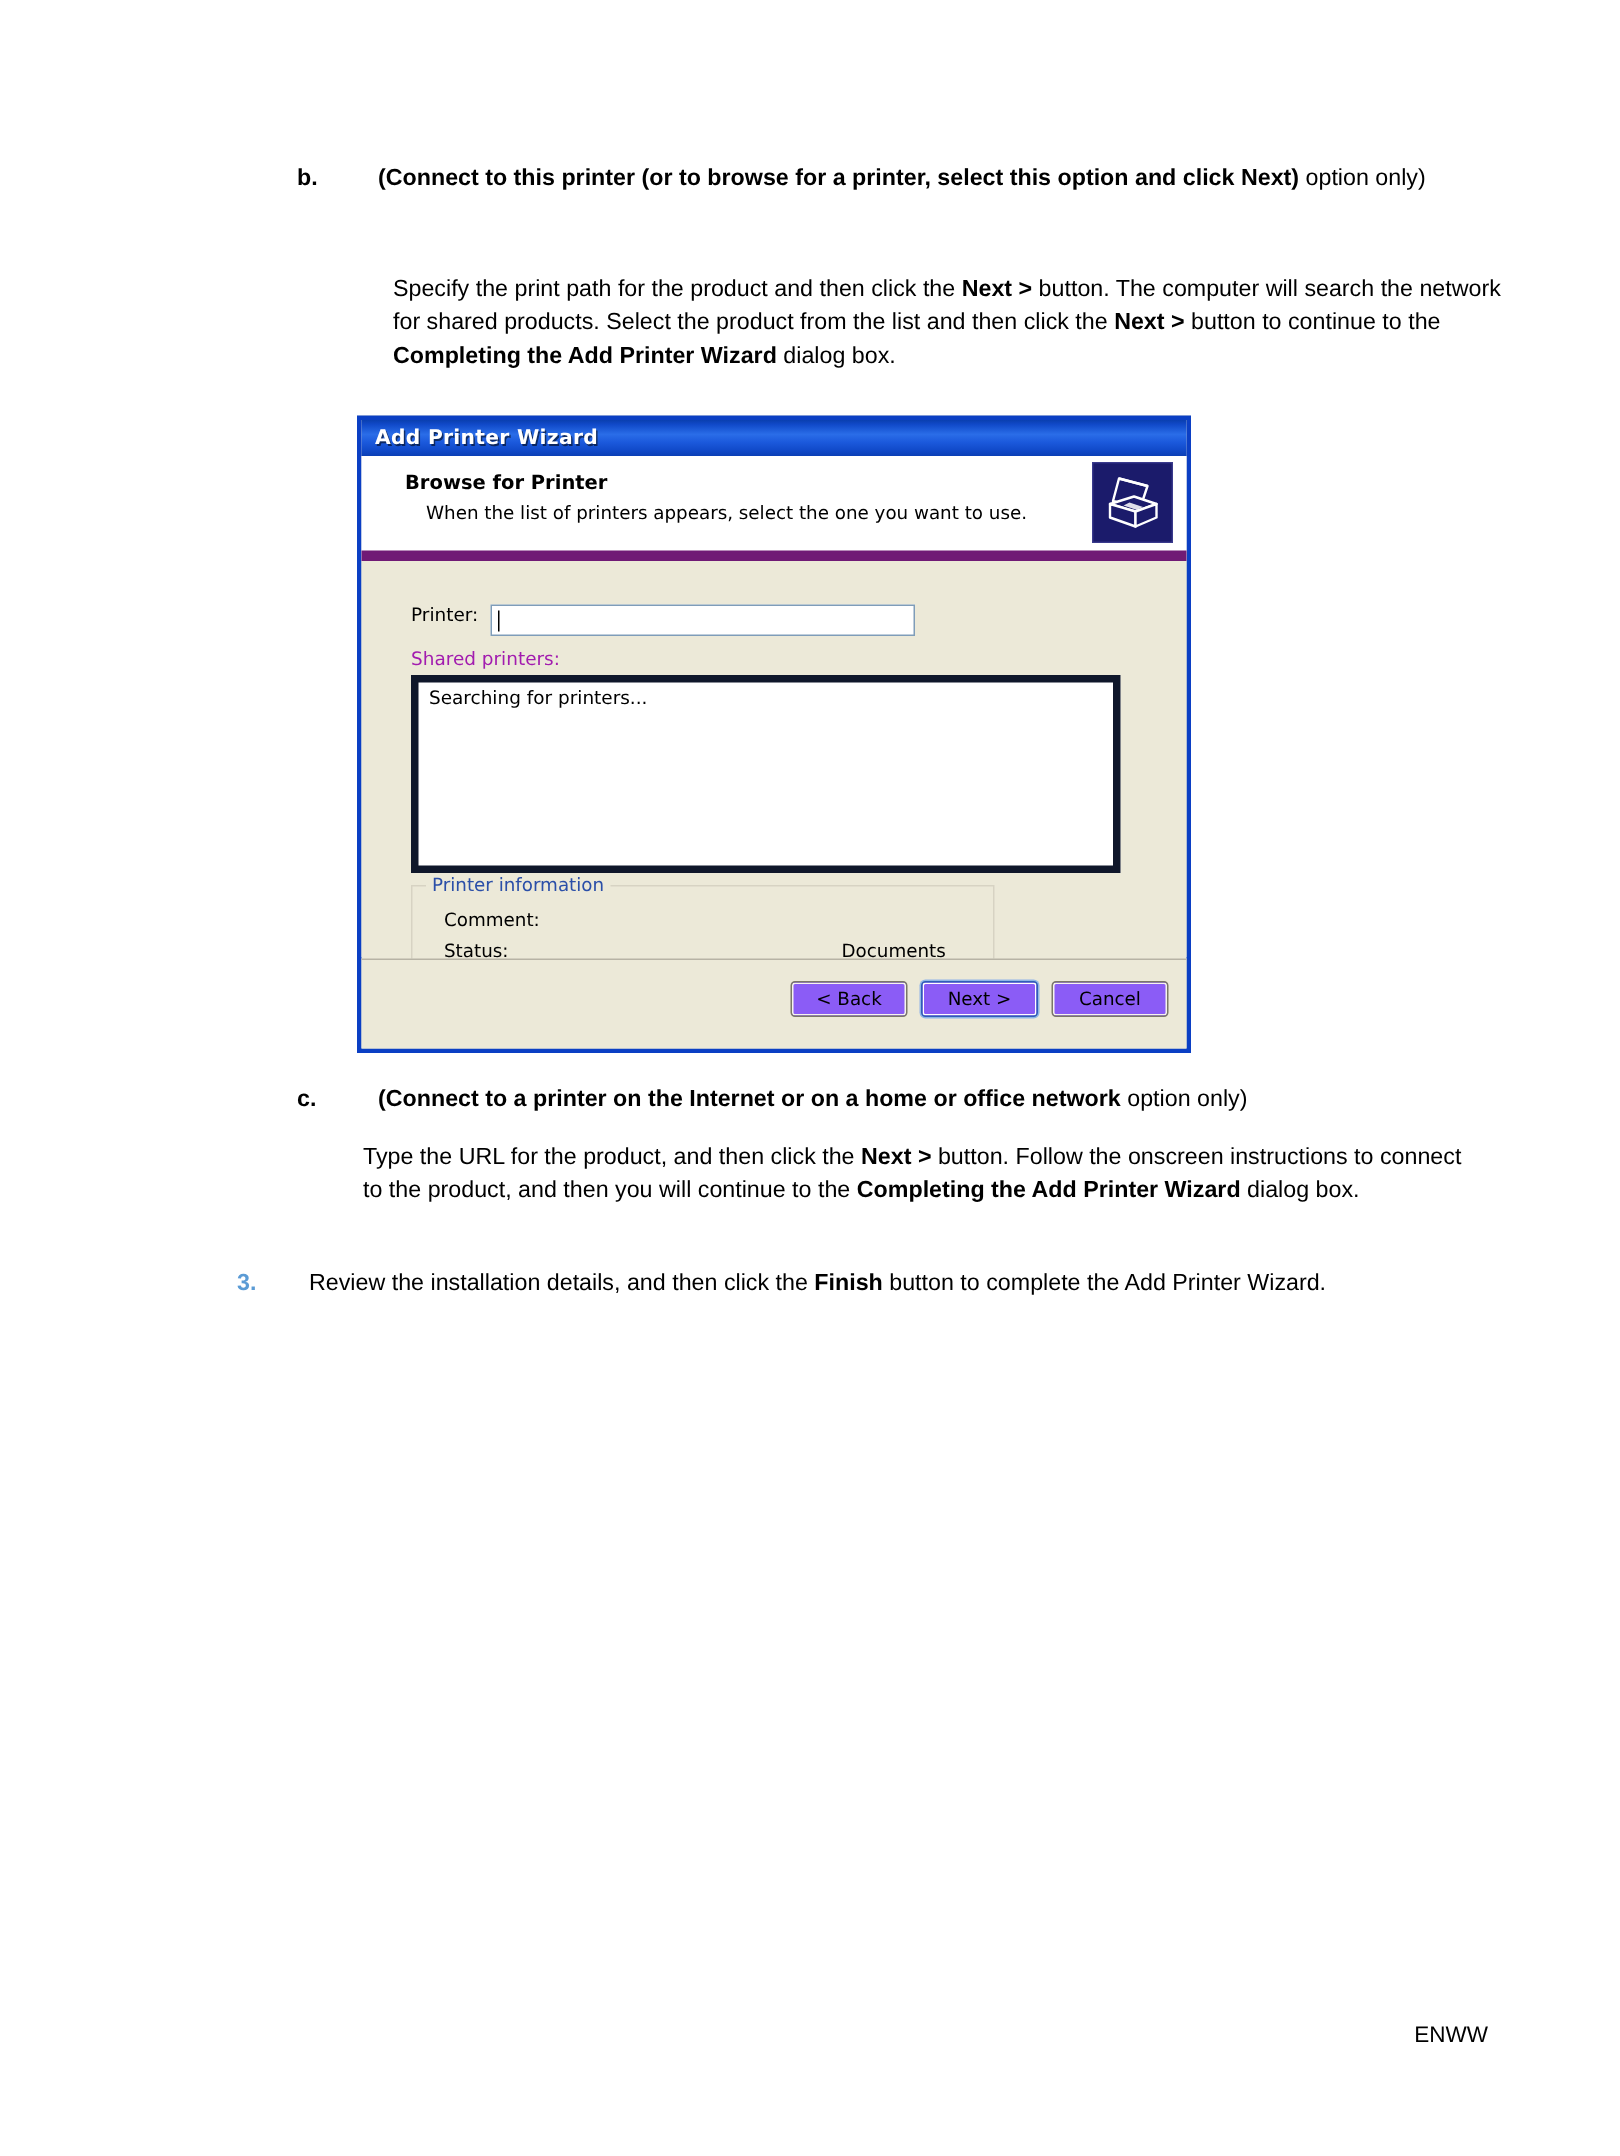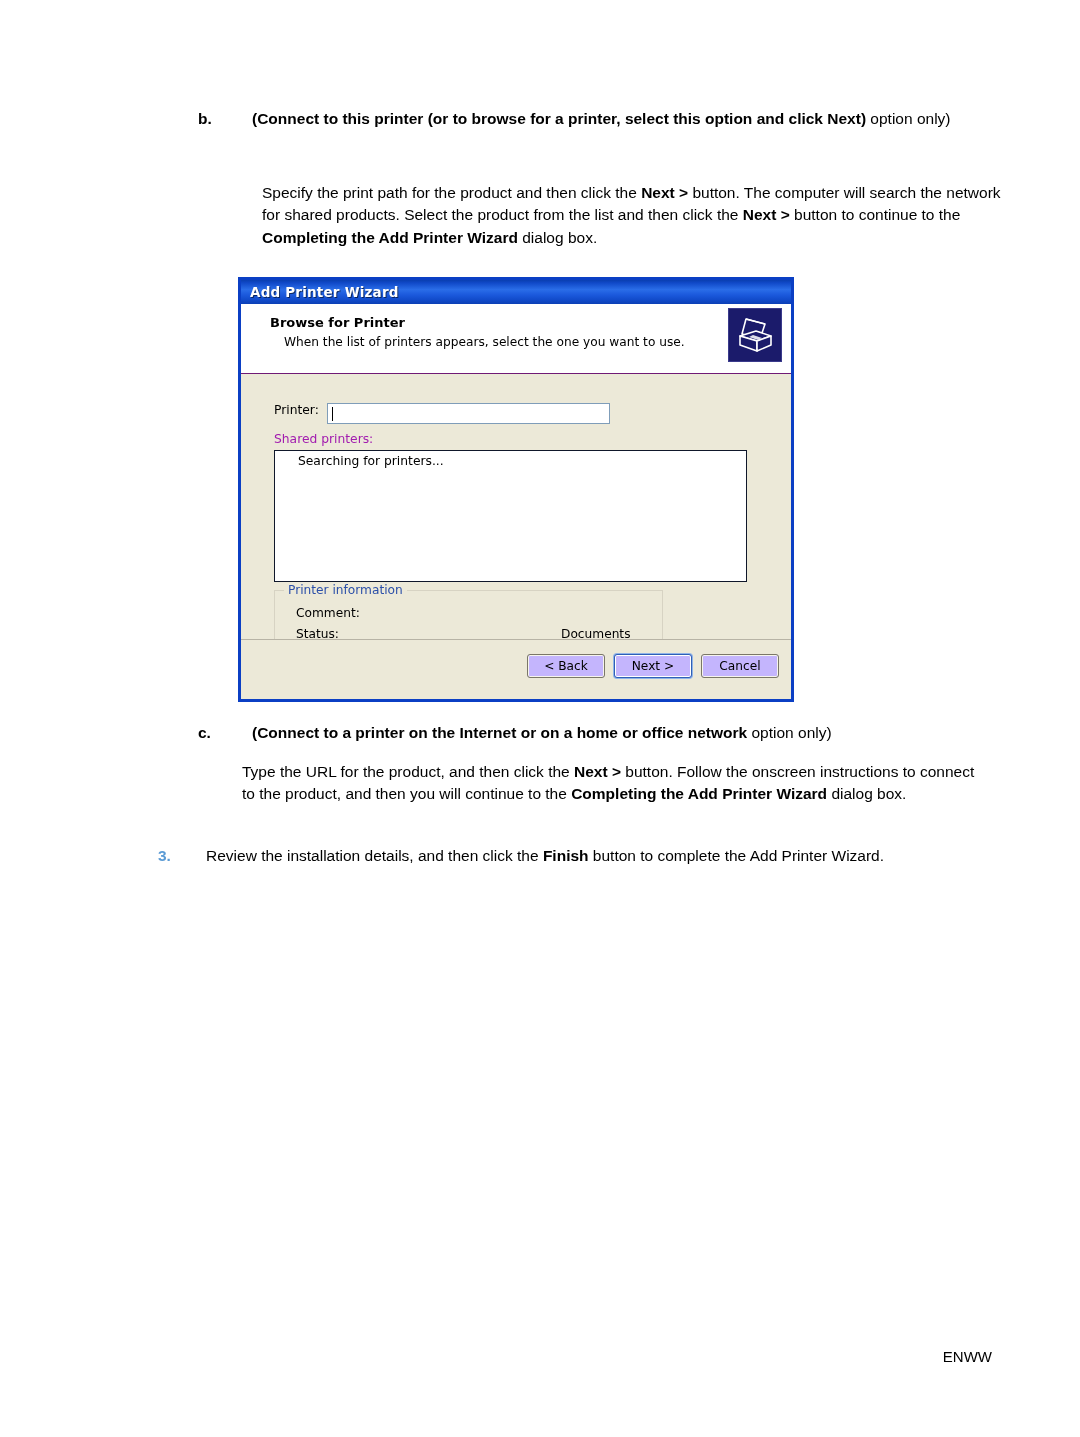--- a/index.html
+++ b/index.html
@@ -101,21 +101,21 @@
     font-weight: bold;
     letter-spacing: 0.2px;
     text-shadow: 1px 1px 0 rgba(0,0,0,0.55);
   }
 
   
   .dlg-header {
     background: #ffffff;
     height: 70px;
     position: relative;
-    border-bottom: 1px solid #701a75;
+    border-bottom: 7px solid #701a75;
     box-sizing: border-box;
   }
   .dlg-header-title {
     position: absolute;
     left: 29px; top: 11px;
     font-size: 13px;
     font-weight: bold;
     color: #000;
   }
   .dlg-header-sub {
@@ -170,23 +170,22 @@
     left: 33px; top: 58px;
     font-size: 12.3px;
     color: #a21caf;
   }
   .listbox {
     position: absolute;
     left: 33px; top: 76px;
     width: 473px;
     height: 132px;
     background: #ffffff;
-    border: 1px solid #0f172a;
-    box-sizing: border-box;
-    padding-left: 16px;
+    border: 5px solid #0f172a;
+    box-sizing: border-box;
   }
   .listbox-item {
     font-size: 12.3px;
     color: #000;
     padding: 3px 0 0 7px;
   }
 
   
   .groupbox {
     position: absolute;
@@ -224,21 +223,21 @@
   .btn-strip {
     position: absolute;
     right: 12px;
     top: 14px;
     display: flex;
     gap: 9px;
   }
   .xp-btn {
     width: 78px;
     height: 24px;
-    background: #c4b5fd;
+    background: #8b5cf6;
     border: 1px solid #7a7767;
     border-radius: 3px;
     font-family: "DejaVu Sans", "Liberation Sans", sans-serif;
     font-size: 12.2px;
     color: #000;
     display: flex;
     align-items: center;
     justify-content: center;
     box-sizing: border-box;
     box-shadow: inset 0 0 0 1px #f6f4ec;

